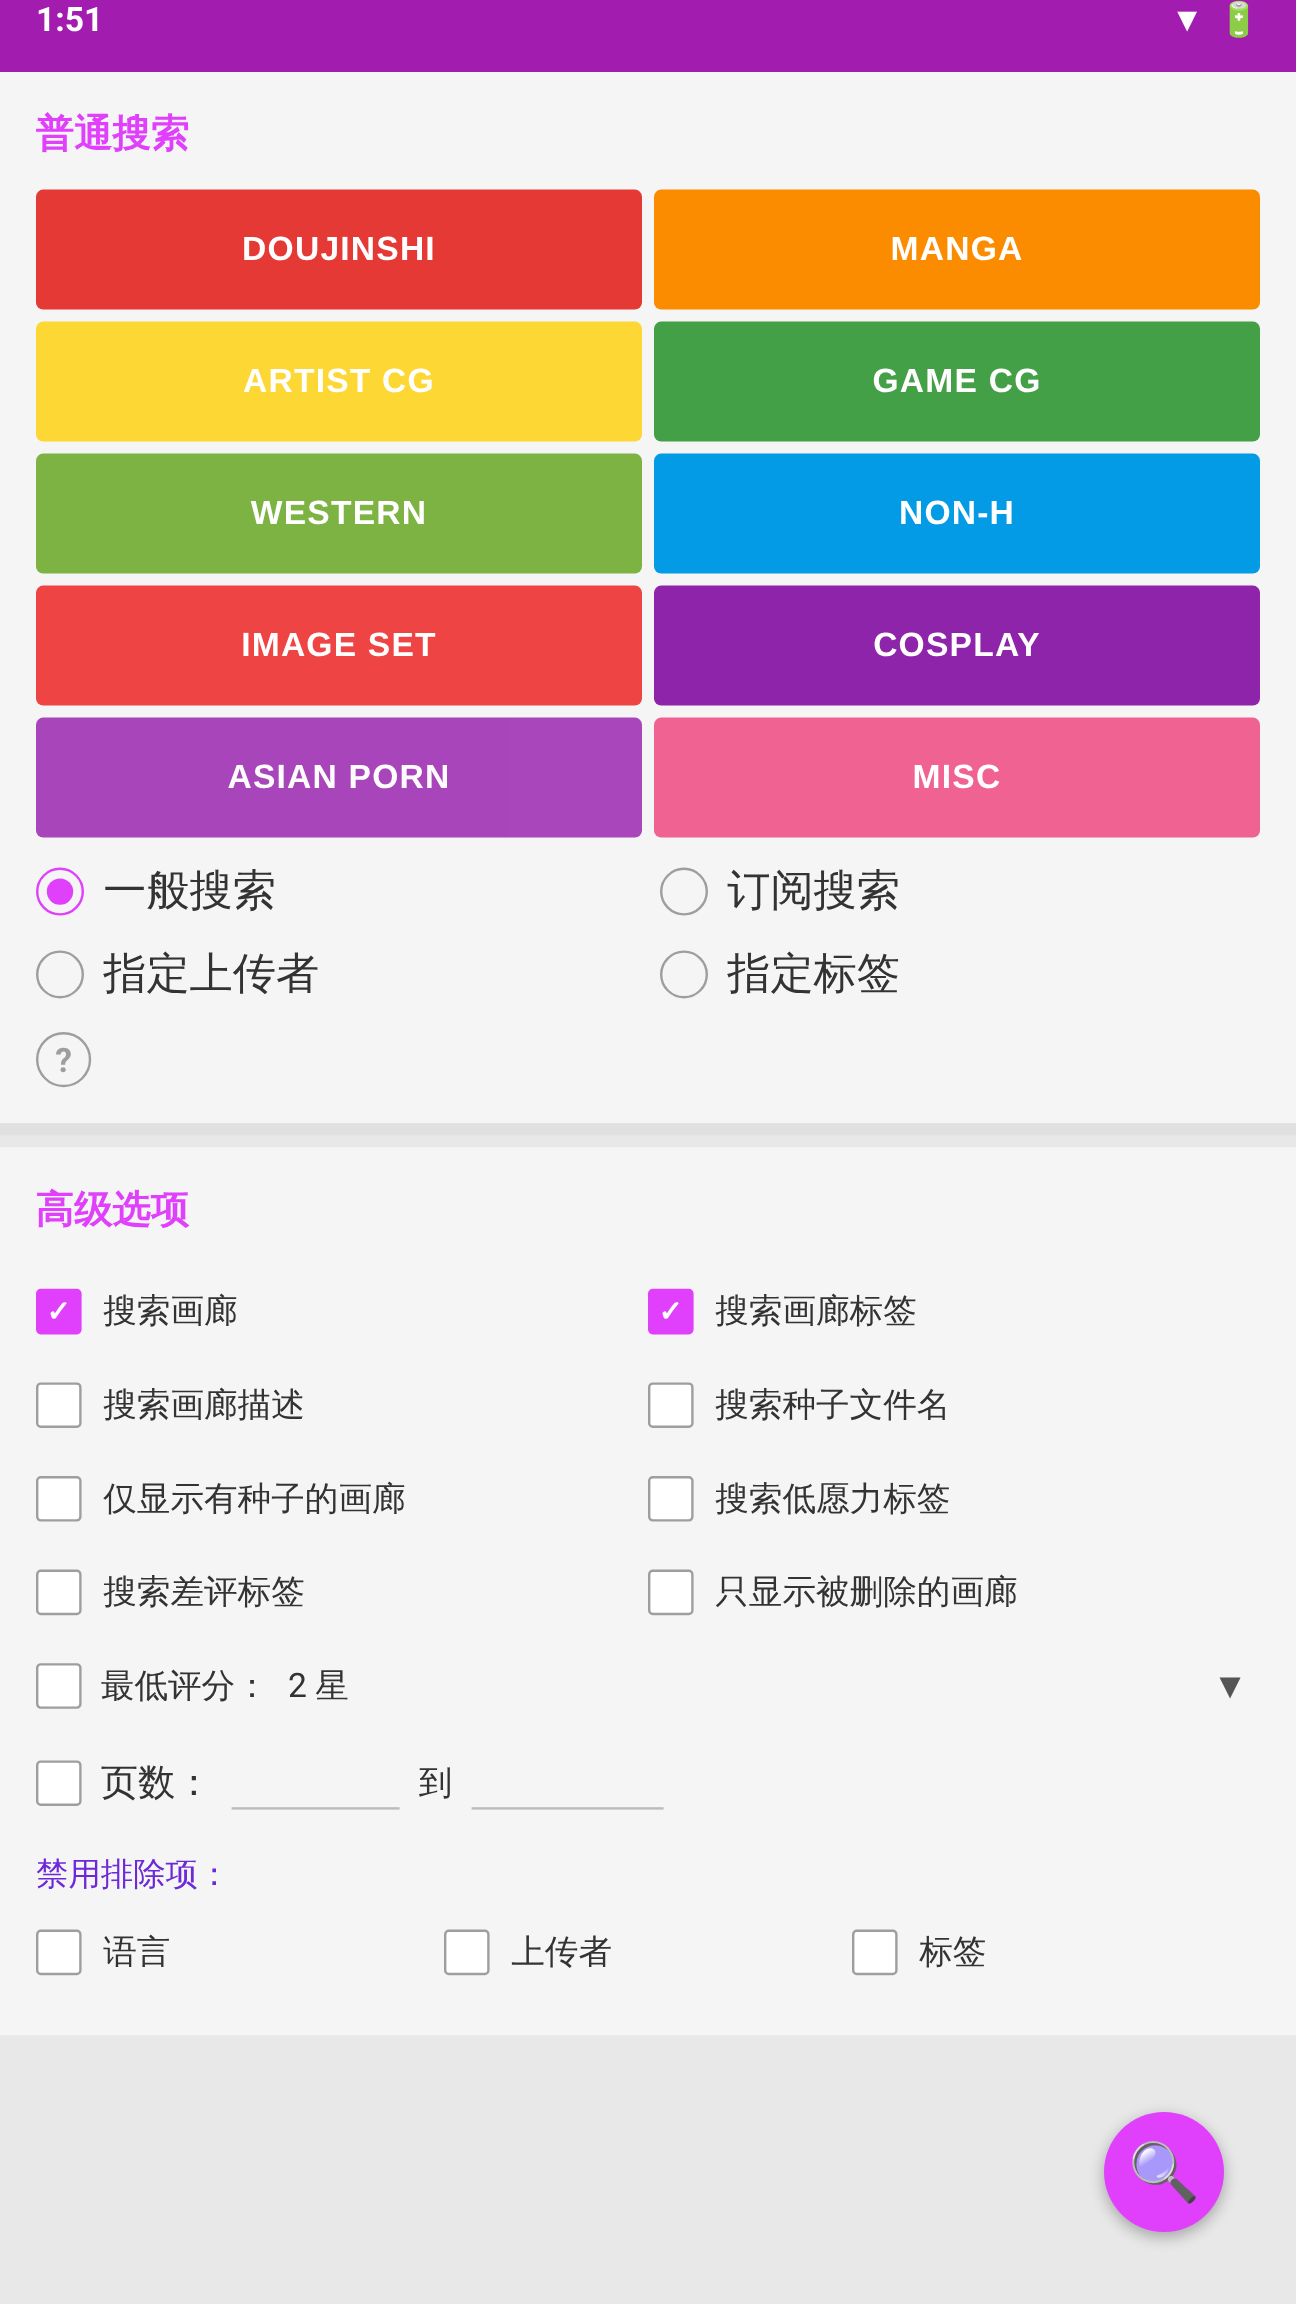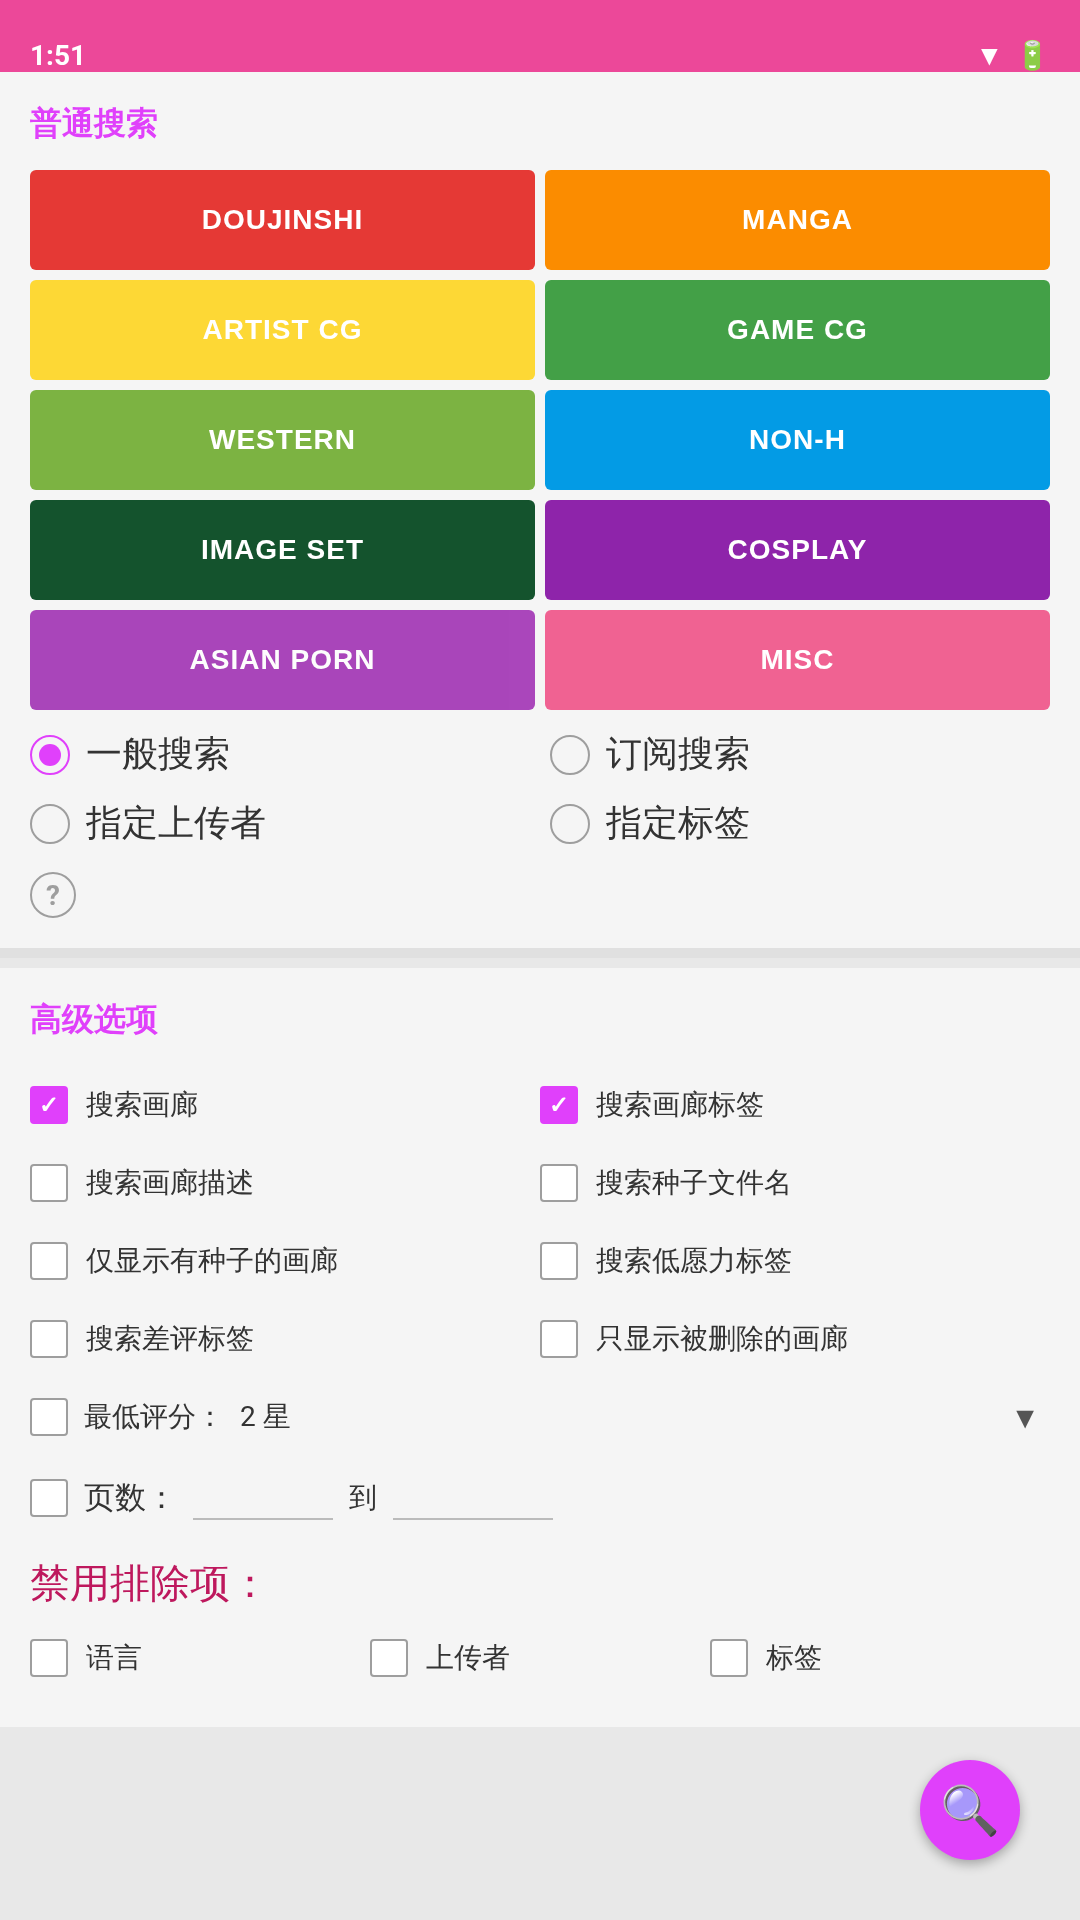--- a/index.html
+++ b/index.html
@@ -4,24 +4,24 @@
   <meta name="viewport" content="width=1080px">
   <style>
     * { box-sizing: border-box; margin: 0; padding: 0; }
     body {
       width: 1080px;
       min-height: 1920px;
       background: #e8e8e8;
       font-family: 'Roboto', Arial, sans-serif;
     }
     .status-bar {
-      background: #ec4899;
-      height: 72px;
-      display: flex;
-      align-items: flex-end;
+      background: #a21caf;
+      height: 60px;
+      display: flex;
+      align-items: flex-start;
       justify-content: space-between;
       padding: 0 30px;
       color: white;
       font-size: 28px;
       font-weight: bold;
     }
     .status-icons {
       display: flex;
       align-items: center;
       gap: 12px;
@@ -53,21 +53,21 @@
       letter-spacing: 1px;
       cursor: pointer;
       text-transform: uppercase;
     }
     .btn-doujinshi { background: #e53935; }
     .btn-manga { background: #fb8c00; }
     .btn-artist-cg { background: #fdd835; color: white; }
     .btn-game-cg { background: #43a047; }
     .btn-western { background: #7cb342; }
     .btn-non-h { background: #039be5; }
-    .btn-image-set { background: #14532d; }
+    .btn-image-set { background: #ef4444; }
     .btn-cosplay { background: #8e24aa; text-align: center; }
     .btn-asian-porn { background: #9c27b0; opacity: 0.85; }
     .btn-misc { background: #f06292; }
 
     .radio-section {
       display: grid;
       grid-template-columns: 1fr 1fr;
       gap: 20px;
       margin: 20px 0;
     }
@@ -225,22 +225,22 @@
       width: 160px;
       height: 44px;
       border: none;
       border-bottom: 2px solid #bbb;
       background: transparent;
       font-size: 26px;
       outline: none;
     }
 
     .disable-section-label {
-      font-size: 40px;
-      color: #be185d;
+      font-size: 27px;
+      color: #6d28d9;
       padding: 16px 0 8px 0;
     }
     .disable-grid {
       display: grid;
       grid-template-columns: 1fr 1fr 1fr;
       gap: 0;
     }
     .fab {
       position: fixed;
       bottom: 60px;

